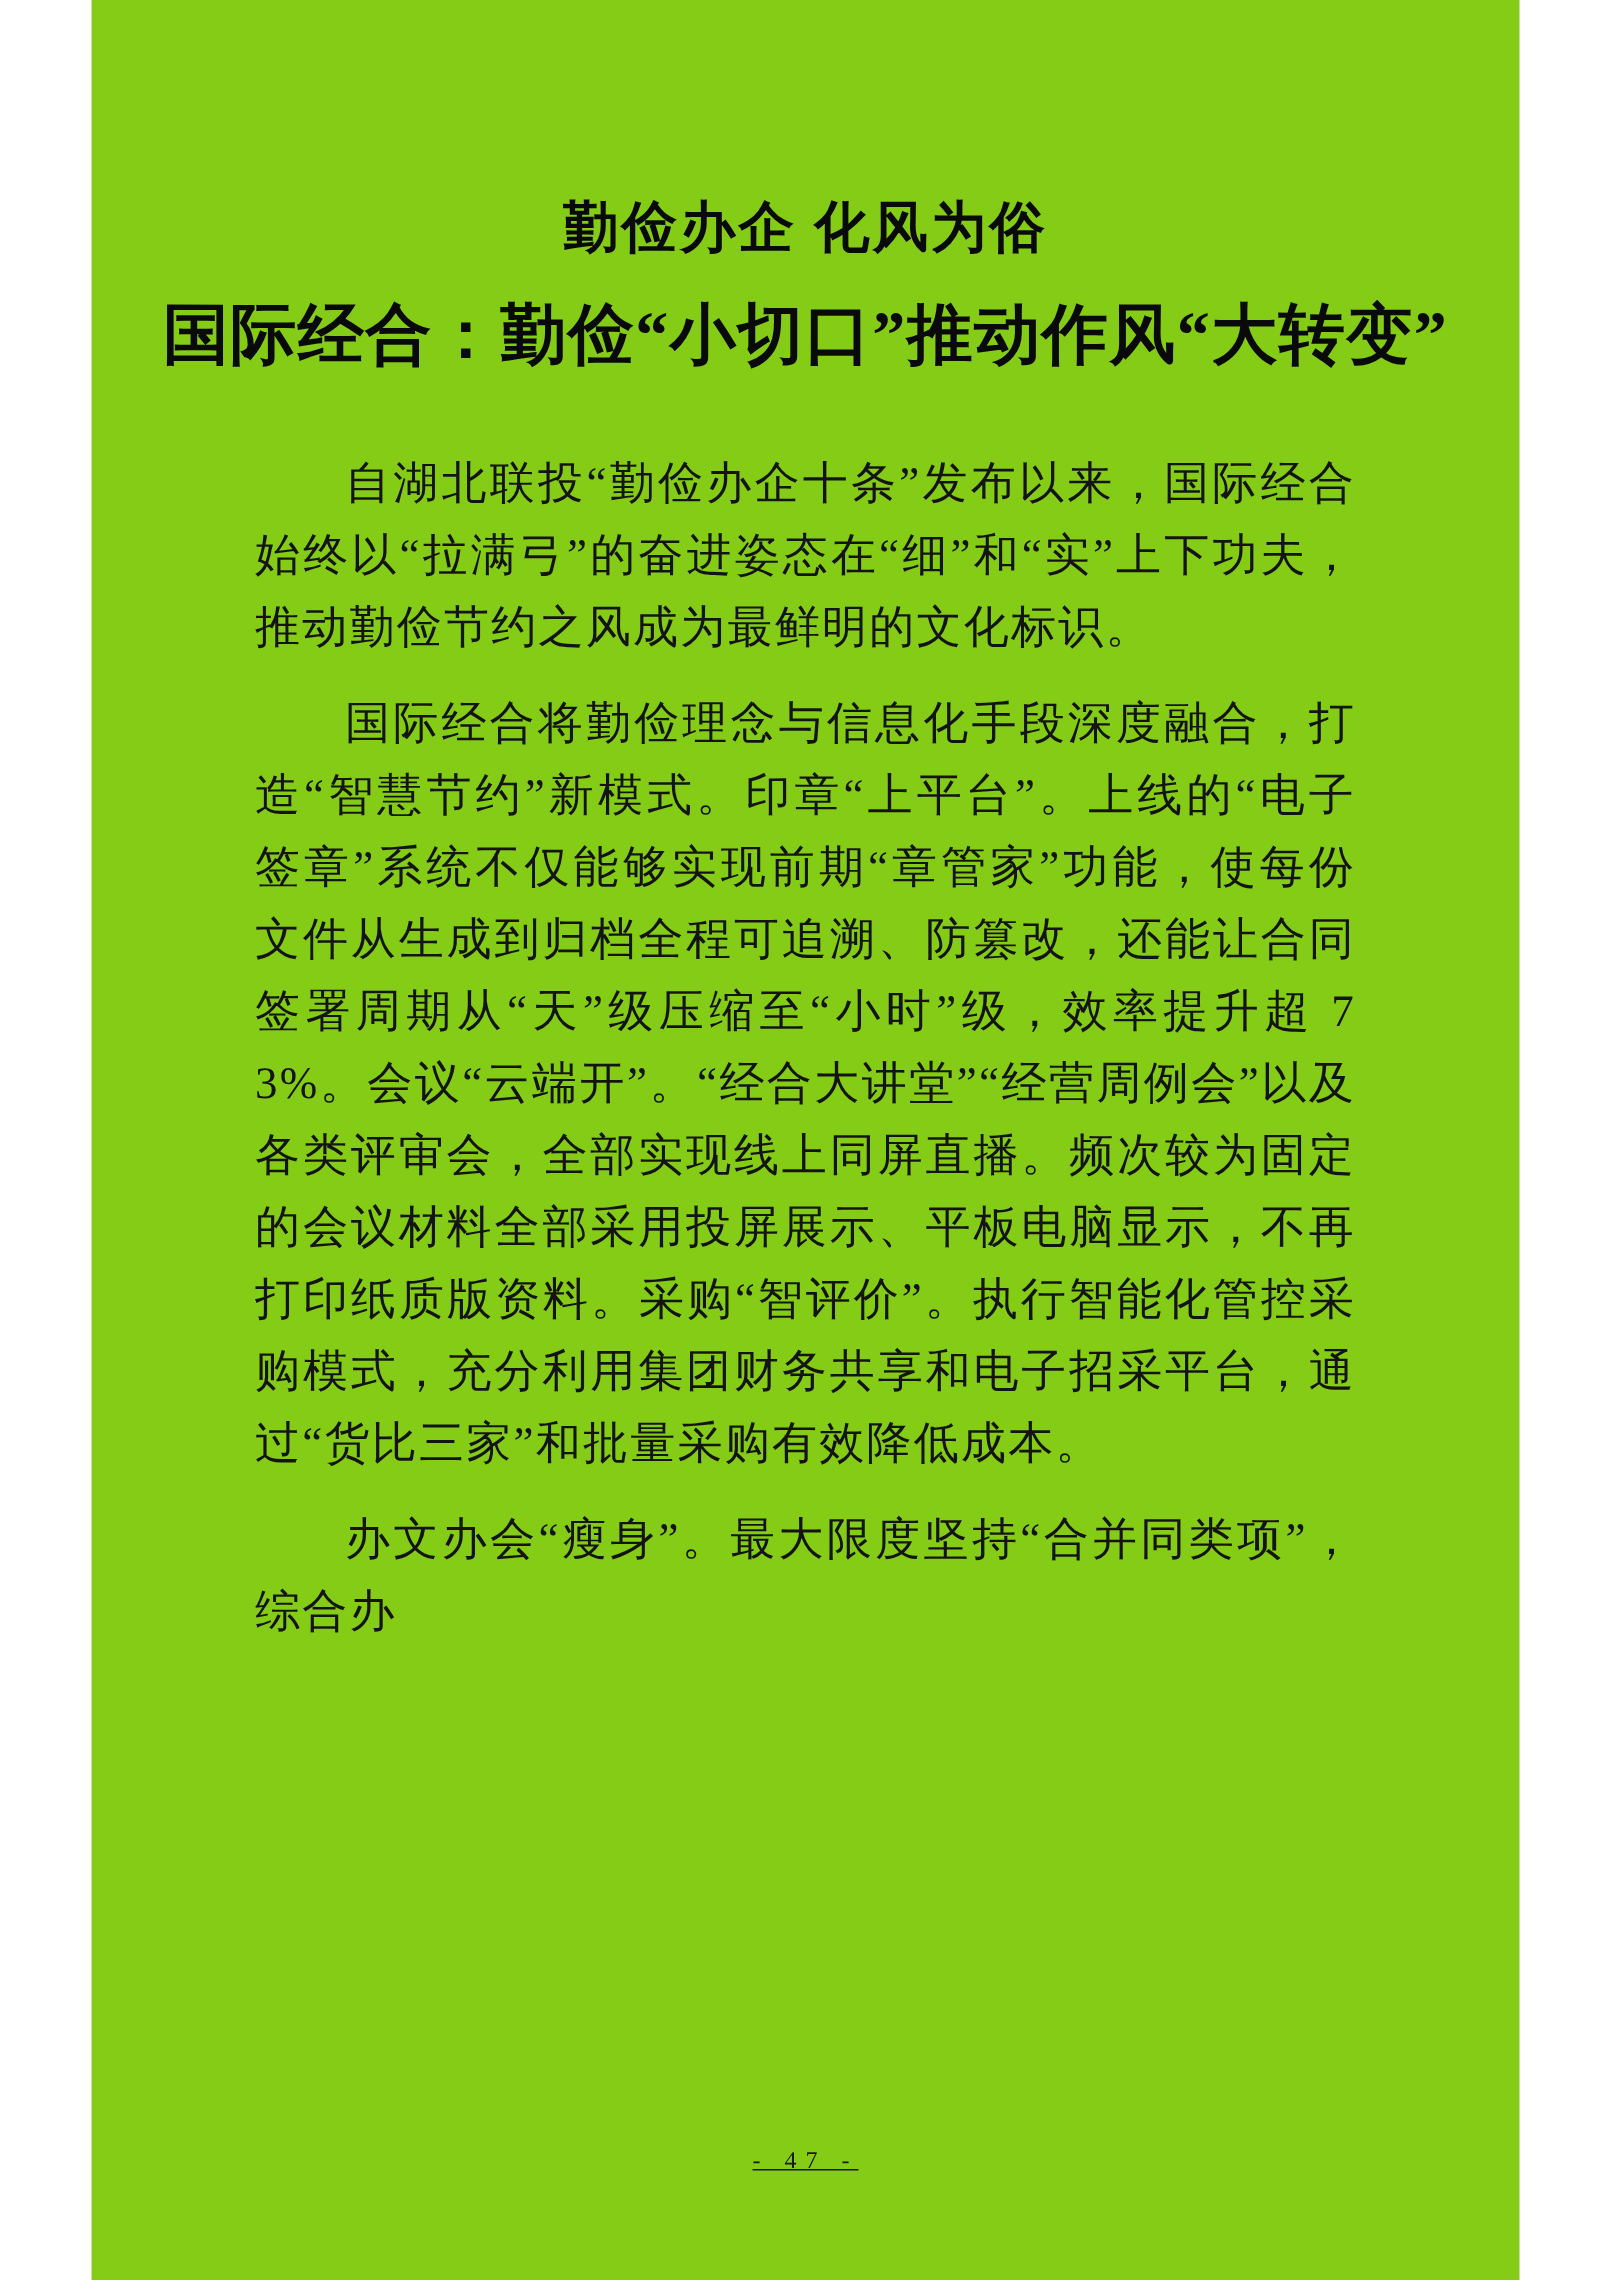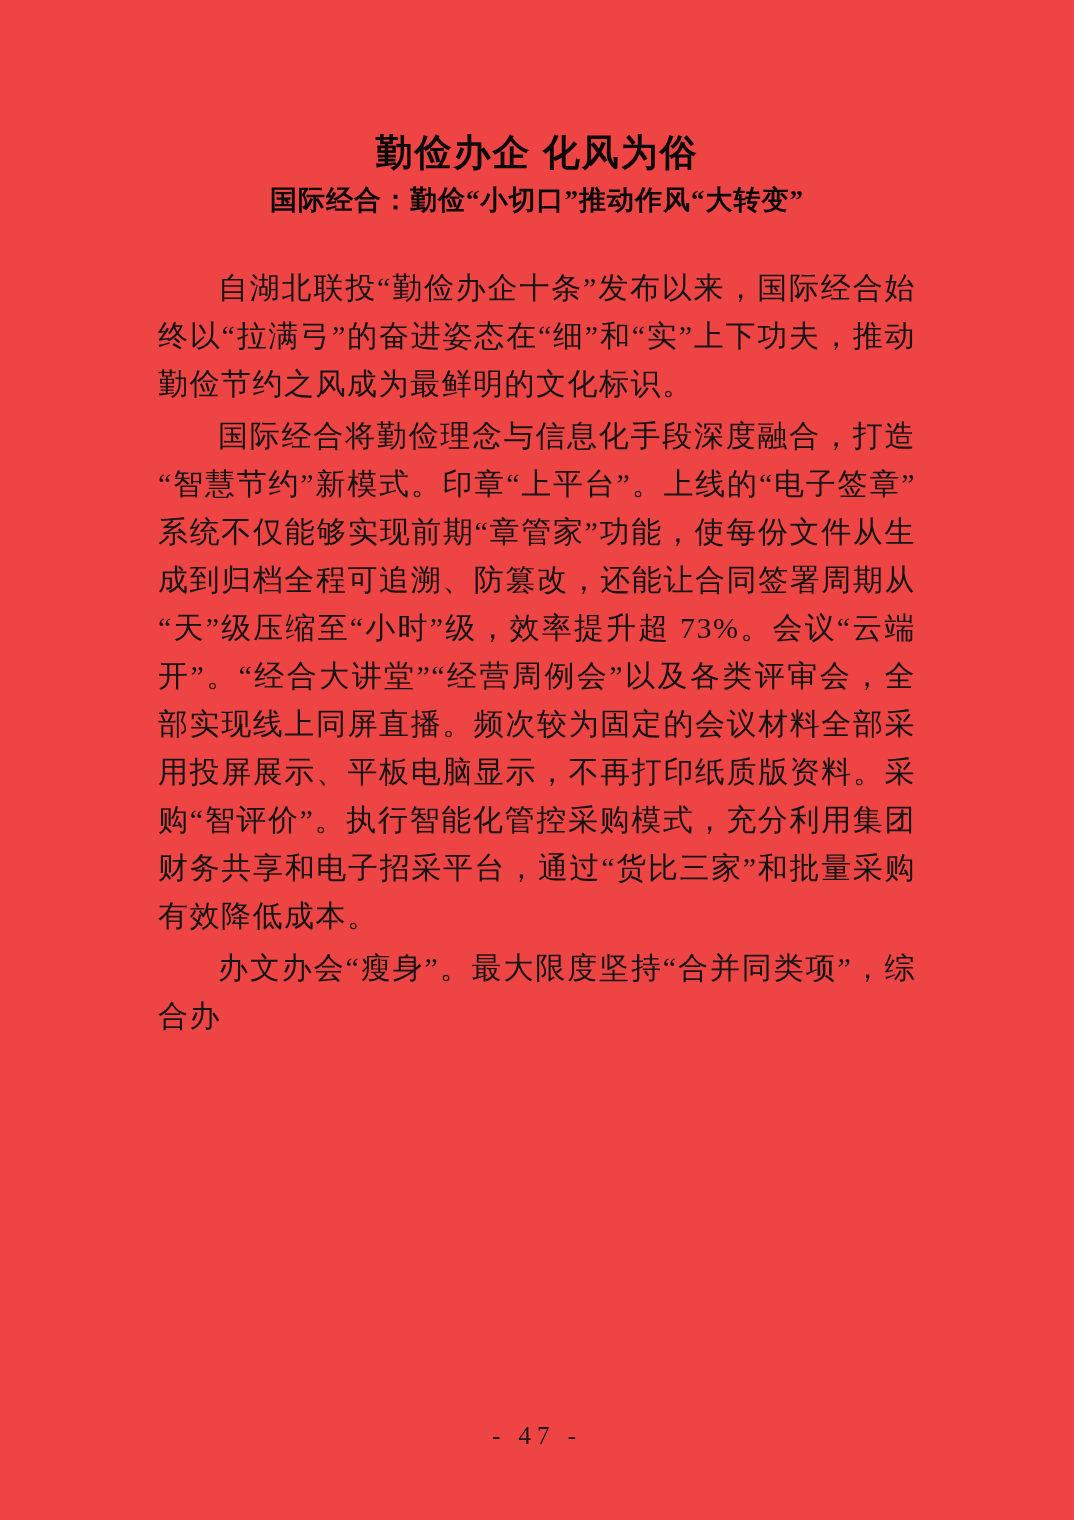--- a/index.html
+++ b/index.html
@@ -2,72 +2,73 @@
 <html lang="zh"><head>
 <meta charset="utf-8">
 <style>
   html, body {
     margin: 0;
     padding: 0;
     background: #ffffff;
   }
   .page {
     position: relative;
-    width: 1074px;
+    width: 952px;
     height: 1520px;
     margin: 0 auto;
-    background: #ef4444;
+    background: #84cc16;
     overflow: hidden;
     font-family: "Liberation Serif", "DejaVu Serif", serif;
     color: #121212;
   }
   .doc-header {
     padding-top: 128px;
     text-align: center;
   }
   .doc-title-1 {
     font-size: 37px;
     font-weight: bold;
     line-height: 1.35;
     letter-spacing: 2px;
     color: #0a0a0a;
   }
   .doc-title-2 {
-    font-size: 27px;
+    font-size: 44px;
     font-weight: bold;
     line-height: 1.35;
-    margin-top: 4px;
+    margin-top: 16px;
     letter-spacing: 1px;
     color: #0a0a0a;
   }
   .doc-body {
     width: 766px;
     margin: 0 auto;
     margin-top: 46px;
   }
   .doc-body p {
-    margin: 4px;
+    margin: 16px;
     font-size: 30px;
     line-height: 48px;
     text-align: justify;
     text-justify: inter-character;
     text-indent: 2em;
     letter-spacing: 1.5px;
     word-break: break-all;
     color: #141414;
   }
   .page-footer {
     position: absolute;
     left: 0;
     right: 0;
     bottom: 70px;
     text-align: center;
-    font-size: 25px;
+    font-size: 16px;
     letter-spacing: 6px;
     color: #1a1a1a;
+    text-decoration: underline;
   }
 </style>
 </head>
 <body>
 
 <div class="page">
 
   <div class="doc-header">
     <div class="doc-title-1">勤俭办企 化风为俗</div>
     <div class="doc-title-2">国际经合：勤俭“小切口”推动作风“大转变”</div>

